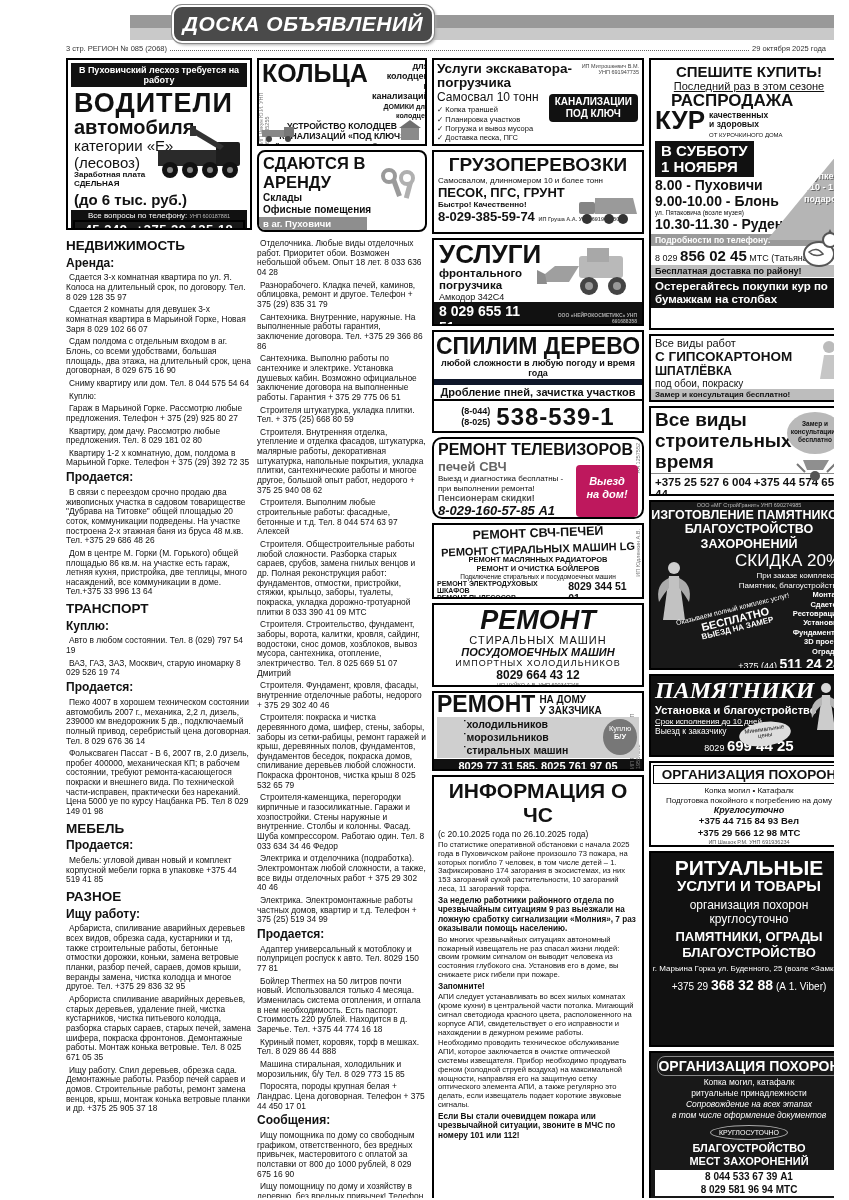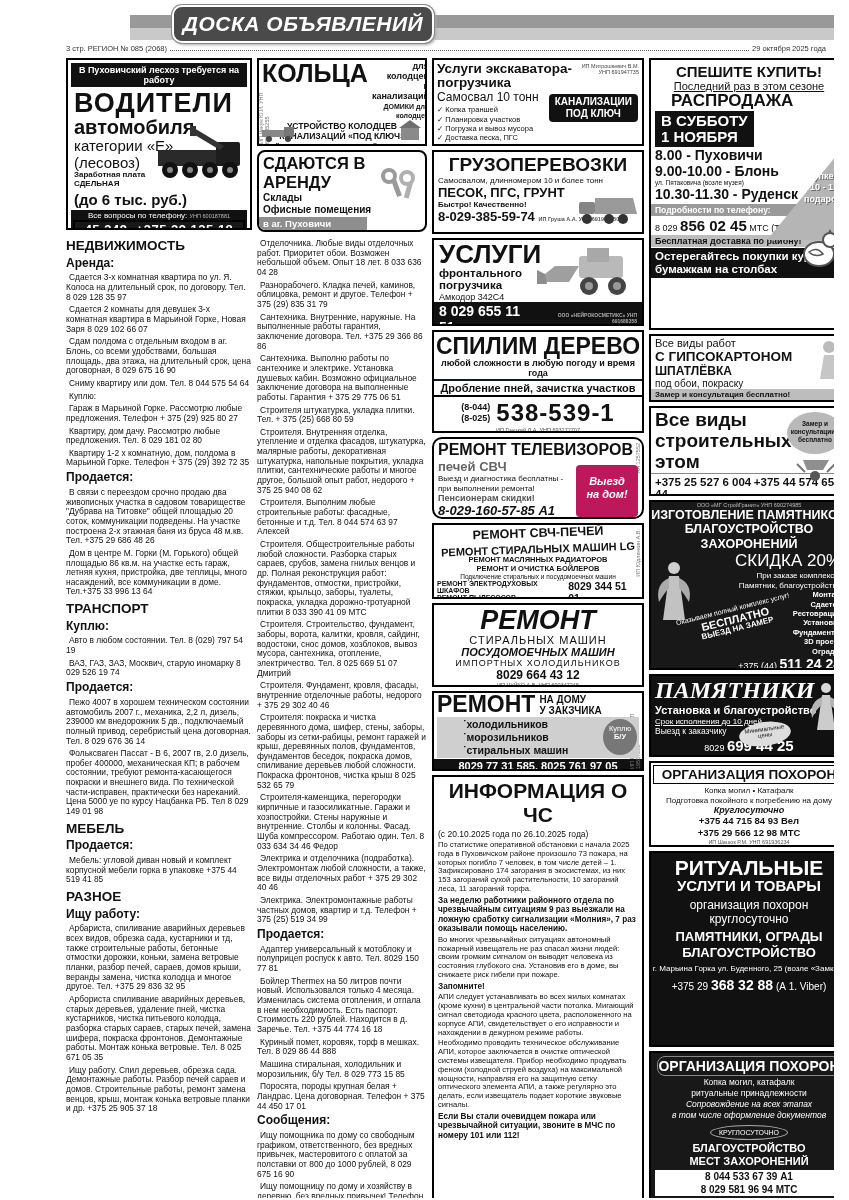--- a/index.html
+++ b/index.html
@@ -90,21 +90,21 @@
   .rn-keys{position:absolute;right:4px;top:16px;}
   
   .ld-t{font-size:26px;font-weight:bold;line-height:.95;margin:2px 0 0 5px;}
   .ld-l{font-size:11.5px;font-weight:bold;line-height:1.1;margin-left:5px;}
   .ld-l3{font-size:9px;margin-left:5px;}
   .ld-foot{background:#111;color:#fff;font-weight:bold;font-size:14px;padding:1px 5px;display:flex;justify-content:space-between;align-items:center;}
   .ld-foot .tiny{color:#aaa;font-size:5px;text-align:right;line-height:1.1;}
   .ld-img{position:absolute;right:3px;top:4px;}
   
   .tr-t{font-size:23px;font-weight:bold;text-align:center;line-height:1;padding-top:3px;}
-  .tr-l1{font-size:9px;font-weight:bold;text-align:center;border-bottom:2px solid #0f172a;padding-bottom:1px;}
+  .tr-l1{font-size:9px;font-weight:bold;text-align:center;border-bottom:6px solid #0f172a;padding-bottom:1px;}
   .tr-l2{font-size:11px;font-weight:bold;text-align:center;border-bottom:2px solid #000;padding:1px 0;}
   .tr-row{display:flex;align-items:center;justify-content:center;gap:6px;padding:2px 0 0;}
   .tr-codes{font-size:9px;font-weight:bold;line-height:1.2;}
   .tr-p{font-size:24px;font-weight:bold;letter-spacing:1px;}
   .tr-who{font-size:5.5px;color:#555;text-align:center;padding-bottom:1px;}
   
   .tv{border-radius:10px;}
   .tv-t{font-size:16px;font-weight:bold;padding:2px 4px 0;}
   .tv-s{font-size:13px;font-weight:bold;color:#666;padding:0 4px;}
   .tv-l{font-size:8px;padding:0 4px;line-height:1.2;}
@@ -476,20 +476,26 @@
         <p class="t8">Необходимо проводить техническое обслуживание АПИ, которое заключается в очистке оптической системы извещателя. Прибор необходимо продувать феном (холодной струей воздуха) на максимальной мощности, направляя его на защитную сетку оптического элемента АПИ, а также регулярно это делать, если извещатель подает короткие звуковые сигналы.</p>
         <p class="t8 b">Если Вы стали очевидцем пожара или чрезвычайной ситуации, звоните в МЧС по номеру 101 или 112!</p>
       </div>
     </div>
 
     <div class="col col4">
       <div class="ad" style="height:268px">
         <p class="hn-t1">СПЕШИТЕ КУПИТЬ!</p>
         <p class="hn-t2">Последний раз в этом сезоне</p>
         <p class="hn-t3">РАСПРОДАЖА</p>
+        <div class="hn-kur">
+          <span class="hn-t4">КУР</span>
+          <span class="hn-q"><span>качественных</span><br>
+            <span>и здоровых</span><br>
+            <span class="sm">ОТ КУРОЧКИНОГО ДОМА</span></span>
+        </div>
         <p><span class="hn-day"><span>В СУББОТУ</span><br>
           <span>1 НОЯБРЯ</span></span></p>
         <div class="hn-tri">
             <div>При покупке 5 или 10 - 1 в подарок</div>
           </div>
         <p class="hn-time">8.00 - Пуховичи</p>
         <p class="hn-time">9.00-10.00 - Блонь</p>
         <p class="hn-note">ул. Пятаковича (возле музея)</p>
         <p class="hn-time">10.30-11.30 - Руденск</p>
         <svg class="hn-chick" width="44" height="44" viewBox="0 0 44 44">
@@ -514,21 +520,21 @@
         <p class="dw-l0">Все виды работ</p>
         <p class="dw-t1">С ГИПСОКАРТОНОМ</p>
         <p class="dw-t2">ШПАТЛЁВКА</p>
         <p class="dw-l1">под обои, покраску</p>
         <p class="dw-l2">Замер и консультация бесплатно!</p>
         <p class="dw-p">+375 44 572 41 04</p>
       </div>
       <div class="ad" style="height:86px">
         <p class="cn-t">Все виды</p>
         <p class="cn-t">строительных</p>
-        <p class="cn-t">этом</p>
+        <p class="cn-t">время</p>
         <div class="cn-badge">Замер и консультации - бесплатно</div>
         <svg style="position:absolute;right:8px;top:48px" width="46" height="26" viewBox="0 0 46 26">
           <path d="M10 4 L36 4 L30 14 L14 14 Z" fill="#8f8f8f"></path>
             <circle cx="22" cy="20" r="5" fill="#555"></circle>
           <path d="M4 8 L12 16 M42 8 L34 16" stroke="#777" stroke-width="2"></path>
         </svg>
         <p class="cn-p"><b>+375 25 527 6 004</b>
           <b>+375 44 574 65 44</b></p>
       </div>
       <div class="ad mm" style="height:166px">

